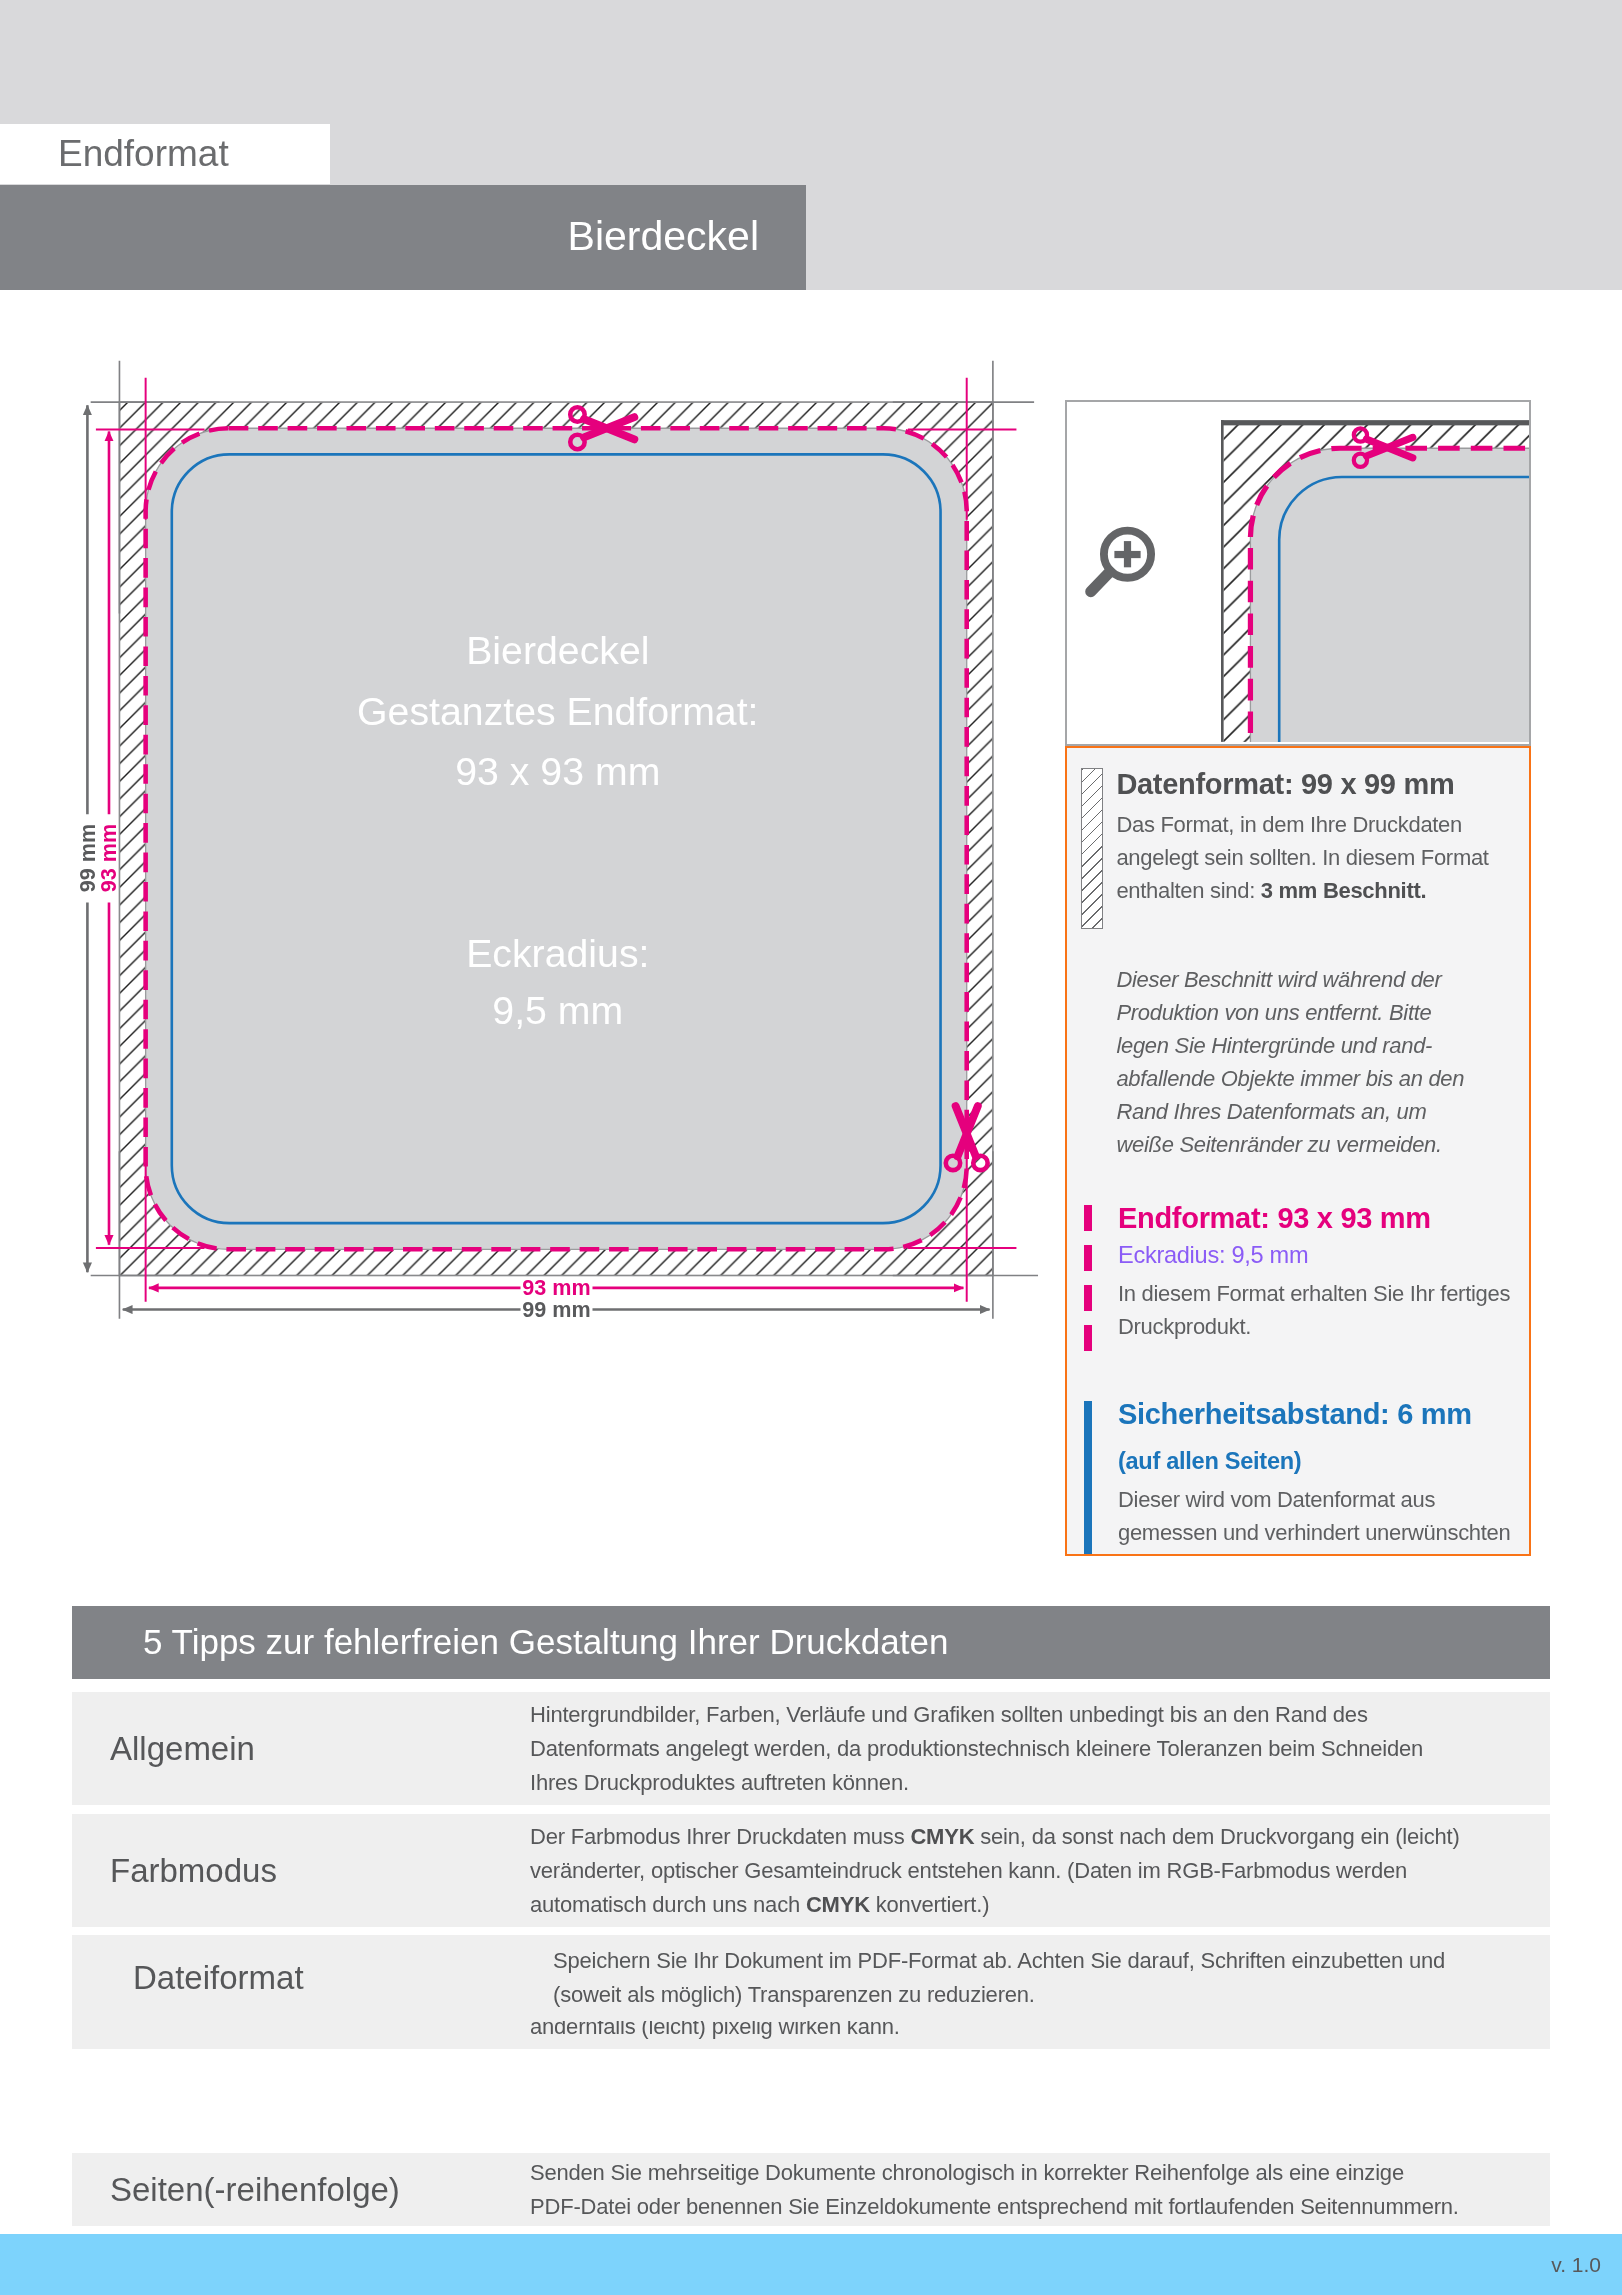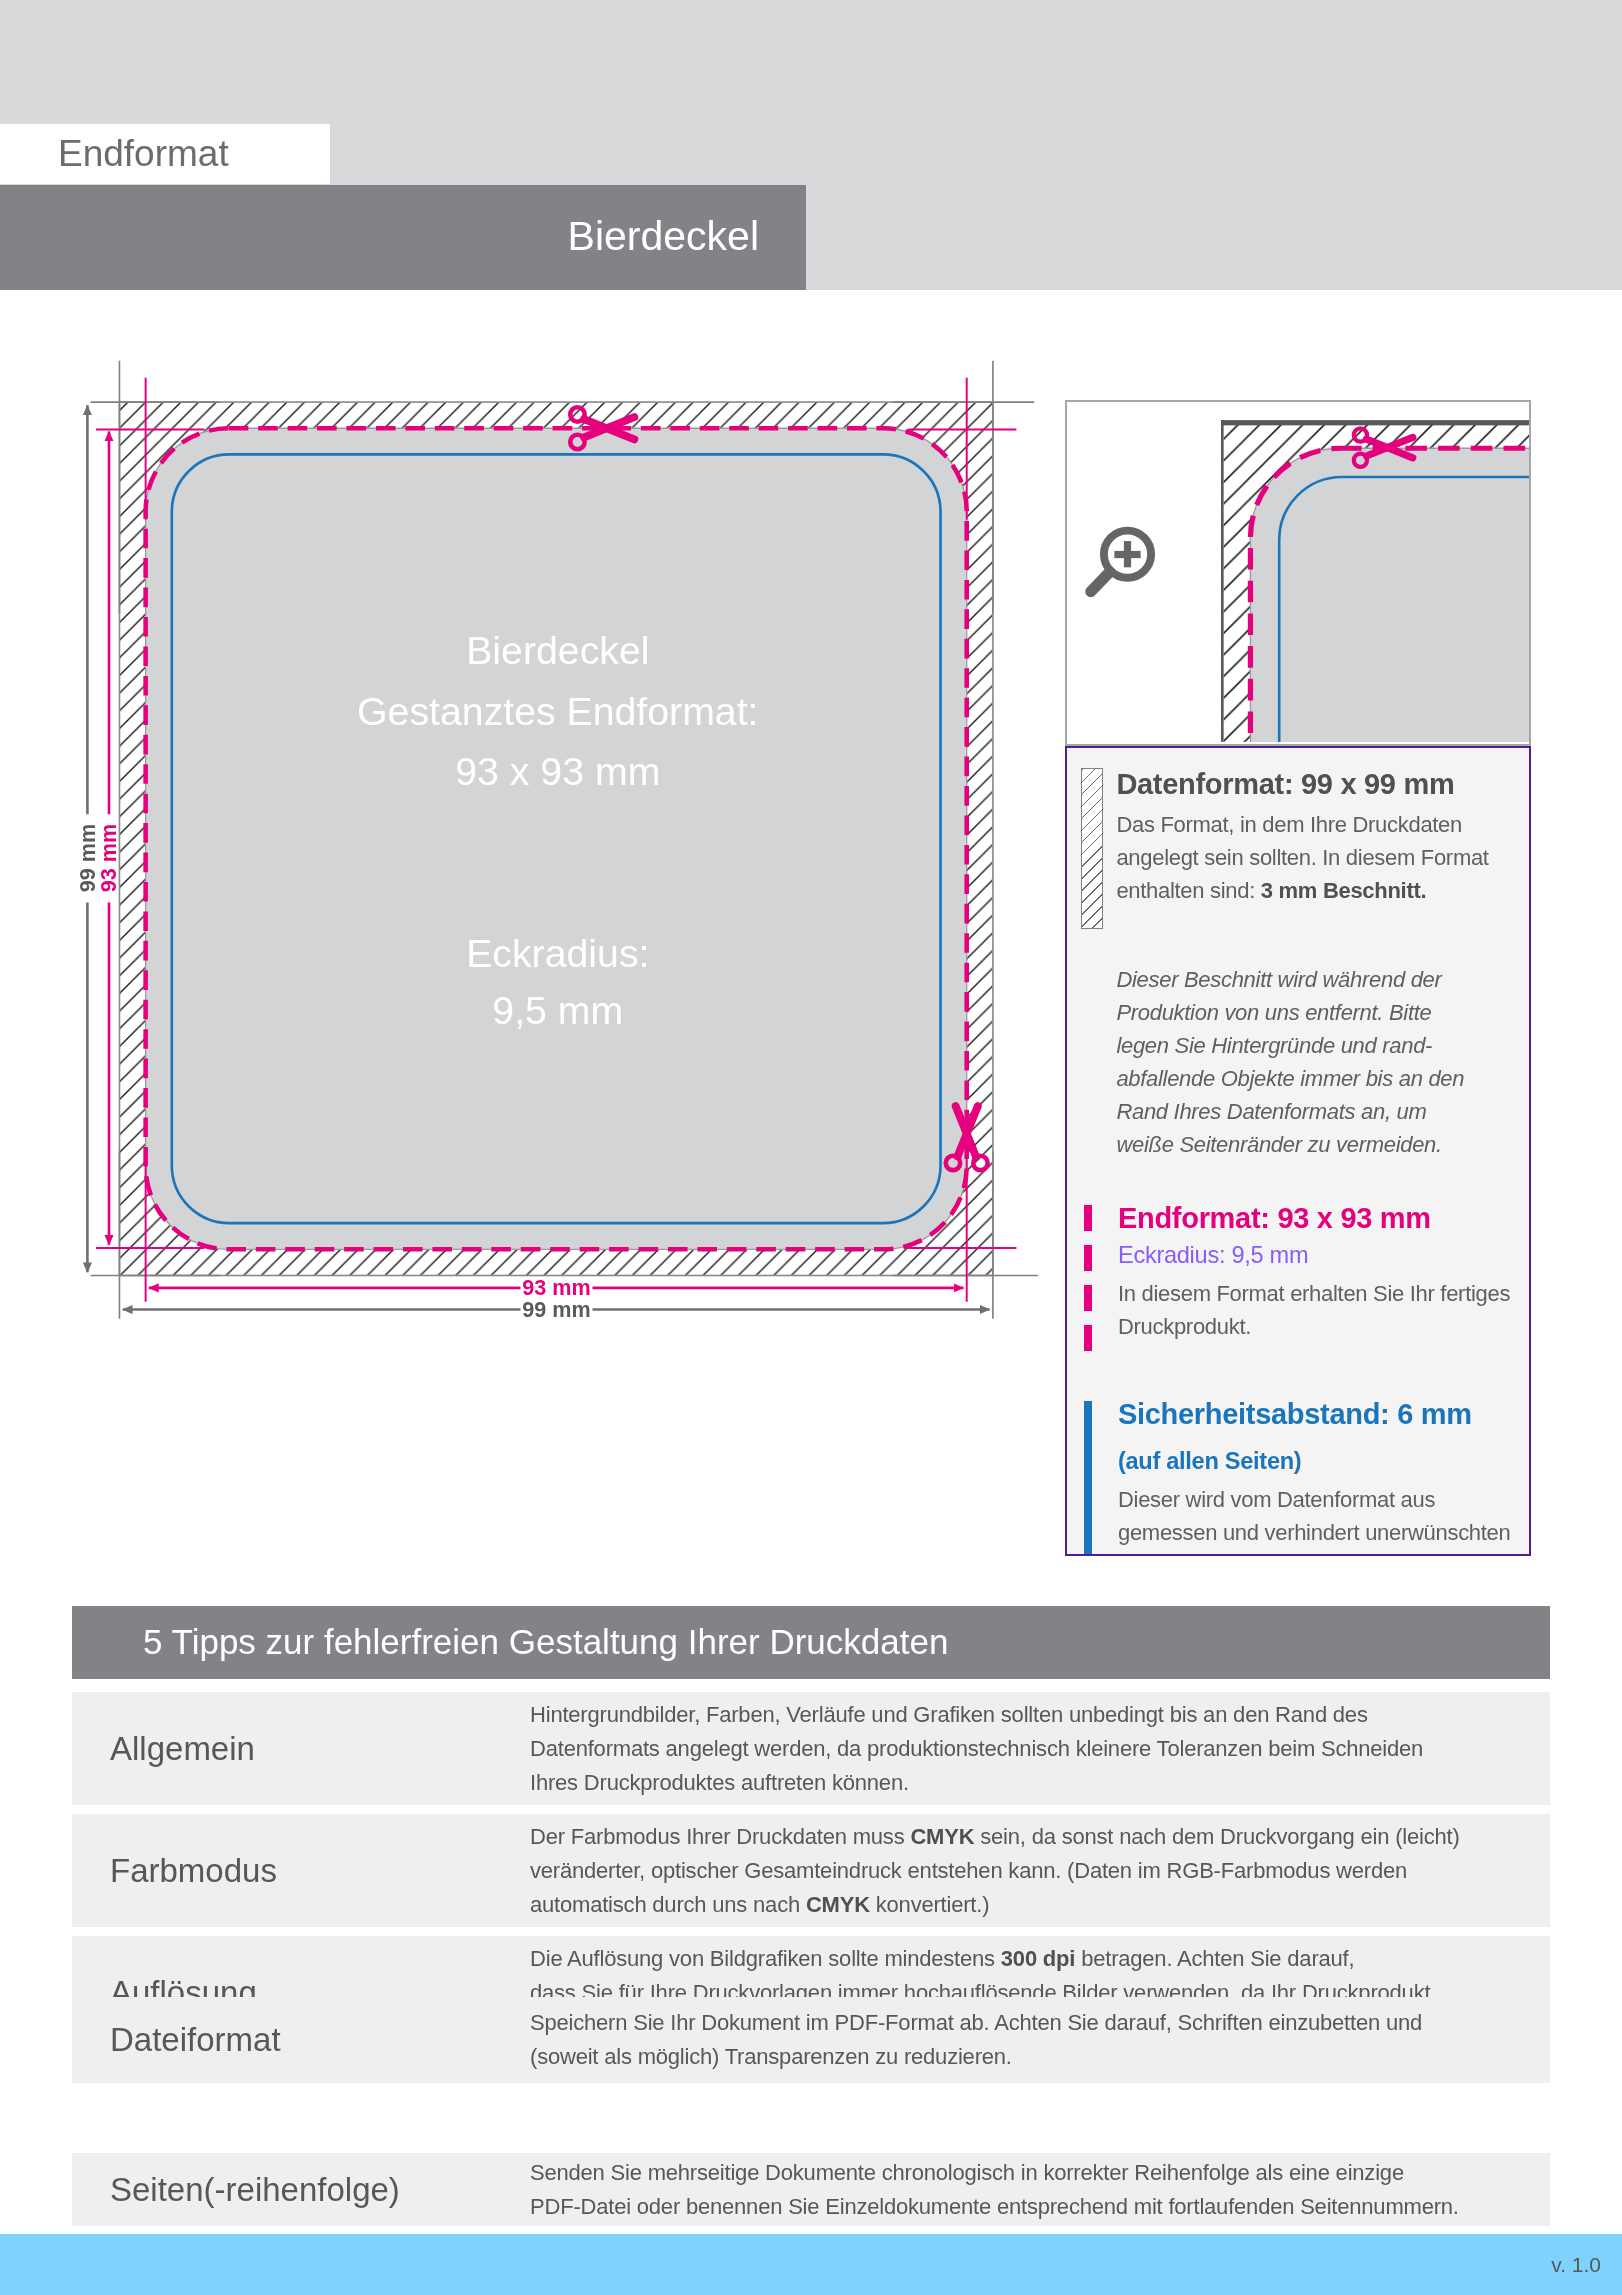--- a/index.html
+++ b/index.html
@@ -13,21 +13,21 @@
   .doc-label-box span{display:block;padding-left:58px;line-height:60px;
         font-size:37px;color:#6b6c6e;}
   .title-banner{left:0;top:185px;width:806px;height:105px;background:#818387;}
   .title-banner span{display:block;text-align:right;padding-right:47px;
         line-height:103px;font-size:41px;color:#ffffff;}
 
   
   .detail-box{left:1065px;top:400px;width:466px;height:346px;background:#ffffff;
         border:2px solid #a5a6a8;box-sizing:border-box;}
   .info-box{left:1065px;top:746px;width:466px;height:810px;background:#f4f4f5;
-        border:2px solid #4c1d95;box-sizing:border-box;overflow:hidden;
+        border:2px solid #f97316;box-sizing:border-box;overflow:hidden;
         padding:19.6px 22px 0 14.4px;}
   .ib-row{display:flex;align-items:stretch;}
   .hatch-chip{width:22px;height:161px;flex:0 0 22px;margin-right:13px;
         background-color:#ffffff;border:1.3px solid #808184;box-sizing:border-box;
         background-image:repeating-linear-gradient(135deg,#6a6b6d 0px,#6a6b6d 1.3px,transparent 1.3px,transparent 8.5px);}
   .dash-col{width:8.5px;flex:0 0 8.5px;margin:3.9px 25.5px 0 2.6px;}
   .dash-col i{display:block;width:8.5px;height:26px;background:#e5007d;margin-bottom:13.7px;}
   .blue-bar{width:8.5px;flex:0 0 8.5px;margin:2.6px 25.5px 0 2.6px;background:#1b75bb;}
   .ib-h{font-size:29px;font-weight:bold;color:#4f5052;margin:0 0 7.9px 0;letter-spacing:-0.3px;}
   .ib-h.pink{color:#e5007d;}
@@ -39,21 +39,21 @@
   .seg-b{font-weight:bold;color:#4f5052;}
 
   
   .tips-banner{left:72px;top:1606px;width:1478px;height:73px;background:#818387;}
   .tips-banner span{display:block;padding-left:71px;line-height:72px;font-size:35px;color:#ffffff;}
   .tip-row{left:72px;width:1478px;background:#efefef;display:flex;align-items:center;box-sizing:border-box;}
   .tip-label{width:458px;flex:0 0 458px;padding-left:38px;box-sizing:border-box;
         font-size:33px;color:#565759;}
   .tip-desc{font-size:22px;line-height:34px;color:#565759;white-space:pre;letter-spacing:-0.2px;}
   .r1{top:1692px;height:113px;} .r2{top:1814px;height:113px;} .r3{top:1936px;height:113px;}
-  .r4{top:1997px;height:86px;} .r5{top:2153px;height:73px;}
+  .r4{top:1935px;height:86px;padding-left:23px;} .r5{top:2153px;height:73px;}
 
   
   .footer{left:0;top:2234px;width:1623px;height:62px;background:#7dd3fc;}
   .footer span{display:block;text-align:right;padding-right:22px;line-height:62px;
         font-size:21px;color:#58585a;}
 
   
   text{font-family:"Liberation Sans",sans-serif;}
   .coaster-txt{fill:#ffffff;font-size:60px;}
   .dim-txt{font-size:33px;font-weight:bold;}

